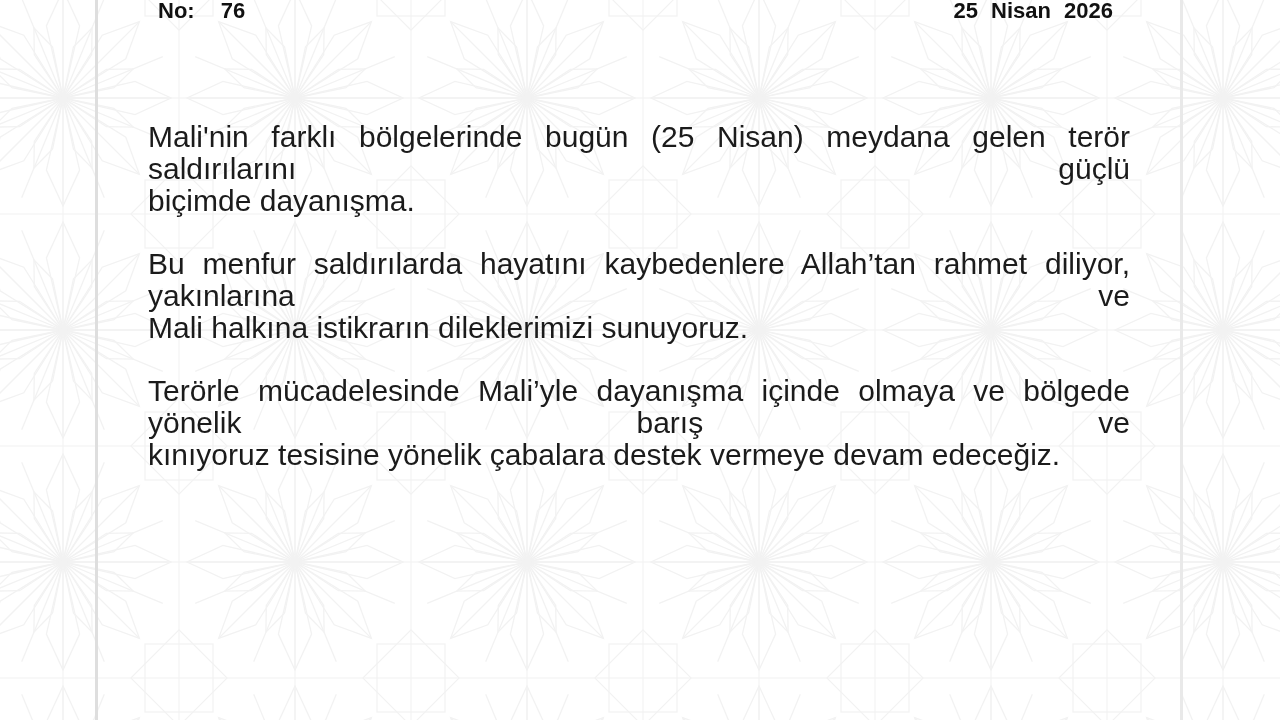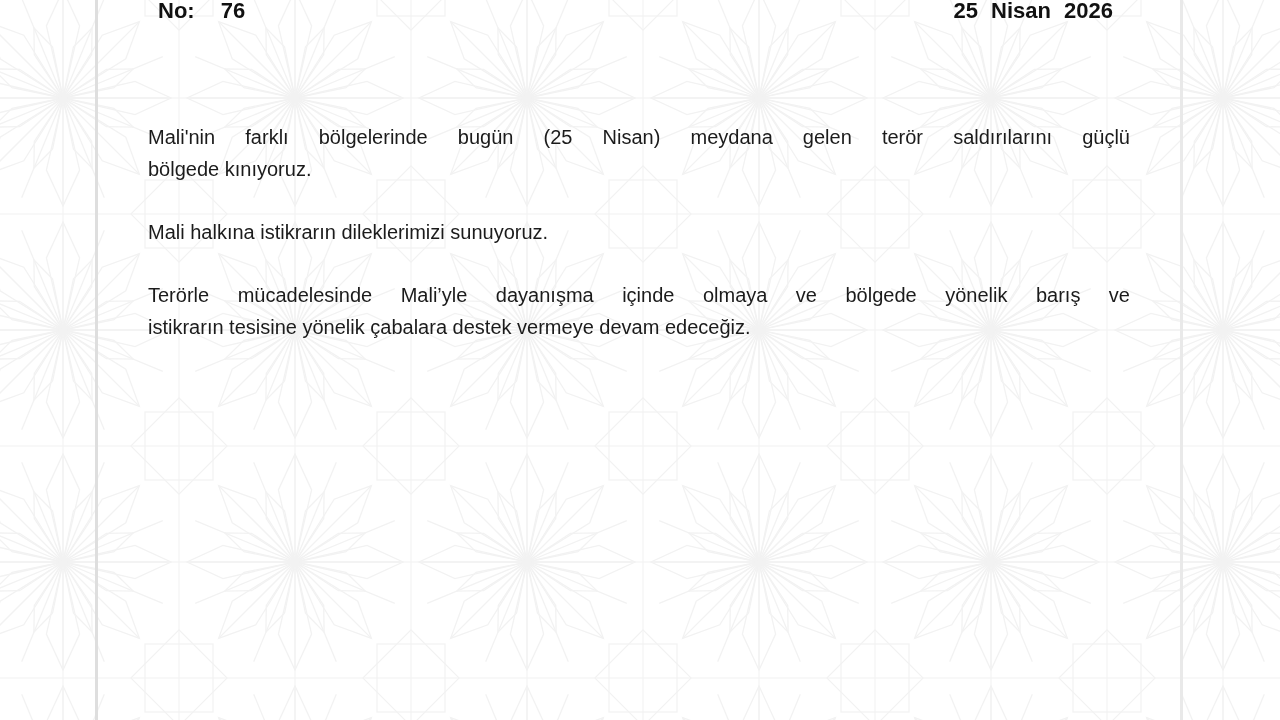--- a/index.html
+++ b/index.html
@@ -56,21 +56,21 @@
     word-spacing: 7px;
   }
   .doc-body {
     position: absolute;
     left: 148px;
     top: 121px;
     width: 982px;
   }
   .para {
     margin: 0 0 31px 0;
-    font-size: 20px;
+    font-size: 30px;
     line-height: 32px;
   }
   .para .ln {
     display: block;
     text-align: justify;
     text-align-last: justify;
   }
   .para .ln.ln-last {
     text-align: left;
     text-align-last: left;
@@ -1020,22 +1020,23 @@
 <div class="doc-header-row">
   <div class="doc-number">
     <span class="num-label">No:</span><span class="num-value">76</span>
   </div>
   <div class="doc-date">25 Nisan 2026</div>
 </div>
 
 <main class="doc-body">
   <p class="para">
     <span class="ln">Mali'nin farklı bölgelerinde bugün (25 Nisan) meydana gelen terör saldırılarını güçlü</span>
-    <span class="ln ln-last">bölgede kınıyoruz.</span>
+    <span class="ln ln-last">biçimde dayanışma.</span>
   </p>
   <p class="para">
+    <span class="ln">Bu menfur saldırılarda hayatını kaybedenlere Allah’tan rahmet diliyor, yakınlarına ve</span>
     <span class="ln ln-last">Mali halkına istikrarın dileklerimizi sunuyoruz.</span>
   </p>
   <p class="para">
     <span class="ln">Terörle mücadelesinde Mali’yle dayanışma içinde olmaya ve bölgede yönelik barış ve</span>
-    <span class="ln ln-last">istikrarın tesisine yönelik çabalara destek vermeye devam edeceğiz.</span>
+    <span class="ln ln-last">kınıyoruz tesisine yönelik çabalara destek vermeye devam edeceğiz.</span>
   </p>
 </main>
 
 </body></html>

